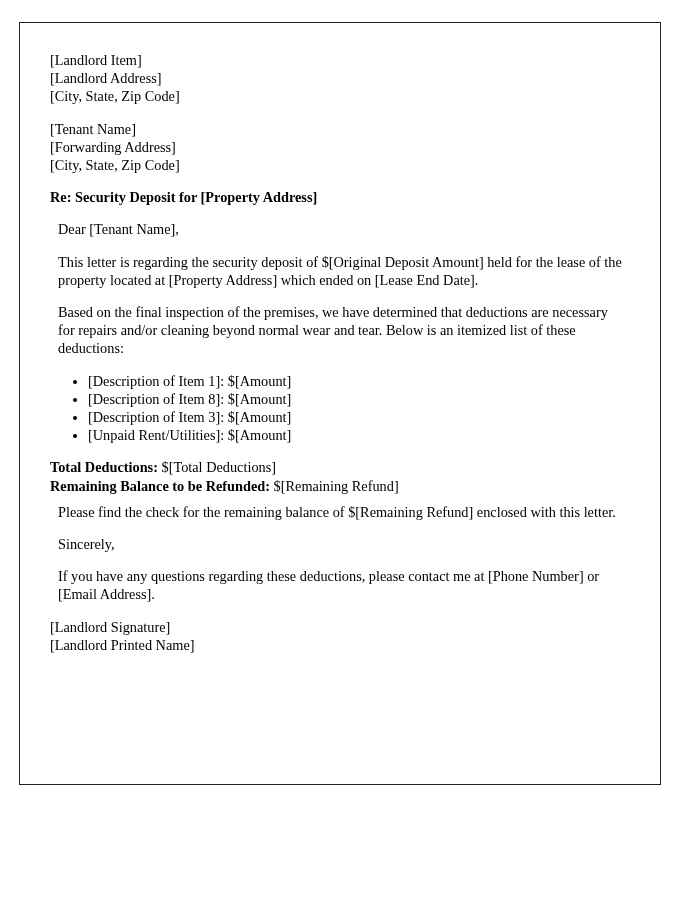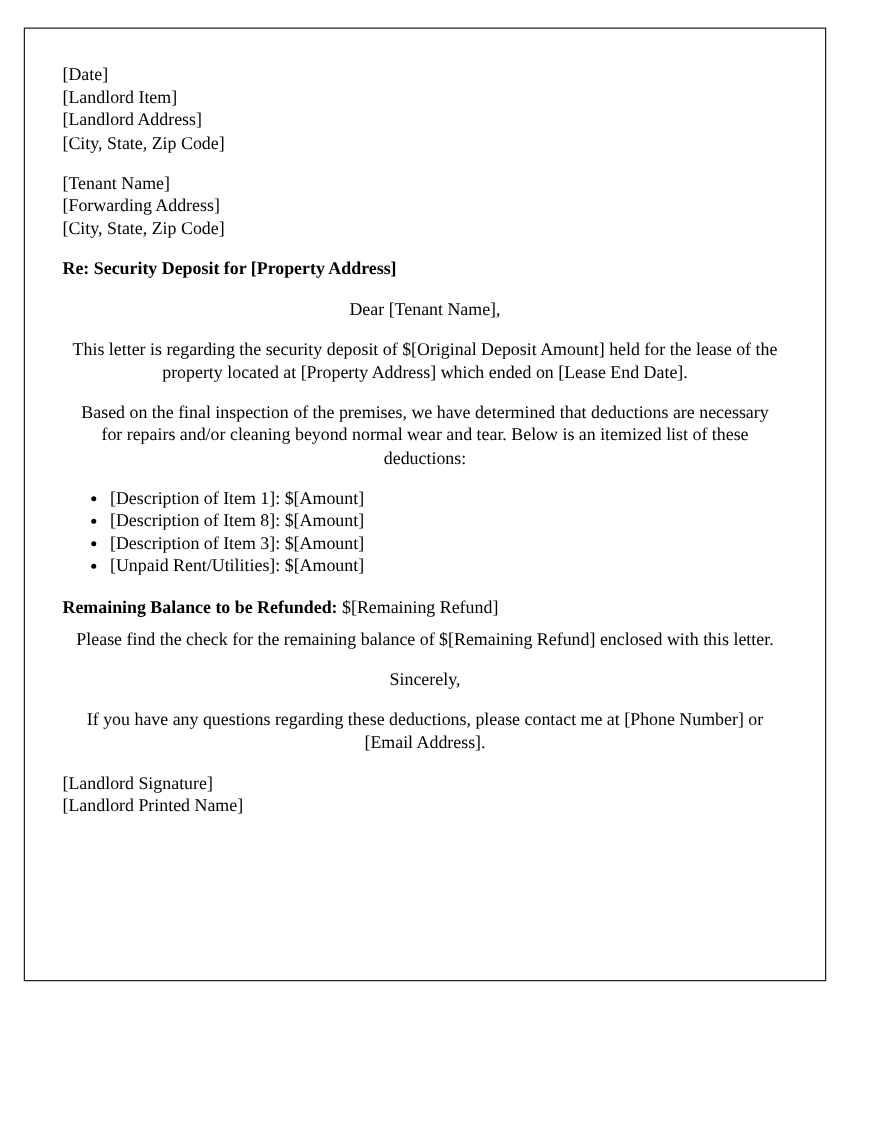--- a/index.html
+++ b/index.html
@@ -49,21 +49,21 @@
   .block + .block {
     margin-top: 14px;
   }
 
   .addr-line {
     display: block;
     white-space: pre;
   }
 
   .para {
-    text-align: center;
+    text-align: left;
     margin: 8px;
   }
 
   .subject {
     font-weight: bold;
   }
 
   
   ul.deductions {
     margin: 14px 0 0 0;
@@ -97,21 +97,20 @@
 </style>
 </head>
 <body>
 
 <div id="page">
 
   <div id="letter-frame">
     <div id="letter-body">
 
       <div class="block">
-        <span class="addr-line">[Date]</span>
         <span class="addr-line">[Landlord Item]</span>
         <span class="addr-line">[Landlord Address]</span>
         <span class="addr-line">[City, State, Zip Code]</span>
       </div>
 
       <div class="block">
         <span class="addr-line">[Tenant Name]</span>
         <span class="addr-line">[Forwarding Address]</span>
         <span class="addr-line">[City, State, Zip Code]</span>
       </div>
@@ -125,20 +124,21 @@
       <div class="block para">Based on the final inspection of the premises, we have determined that deductions are necessary for repairs and/or cleaning beyond normal wear and tear. Below is an itemized list of these deductions:</div>
 
       <ul class="deductions">
         <li>[Description of Item 1]: $[Amount]</li>
         <li>[Description of Item 8]: $[Amount]</li>
         <li>[Description of Item 3]: $[Amount]</li>
         <li>[Unpaid Rent/Utilities]: $[Amount]</li>
       </ul>
 
       <div class="totals">
+        <span class="total-line"><span class="total-label">Total Deductions: </span><span class="total-value">$[Total Deductions]</span></span>
         <span class="total-line"><span class="total-label">Remaining Balance to be Refunded: </span><span class="total-value">$[Remaining Refund]</span></span>
       </div>
 
       <div class="block para">Please find the check for the remaining balance of $[Remaining Refund] enclosed with this letter.</div>
 
       <div class="block para">Sincerely,</div>
 
       <div class="block para">If you have any questions regarding these deductions, please contact me at [Phone Number] or [Email Address].</div>
 
       <div class="block signature-block">

